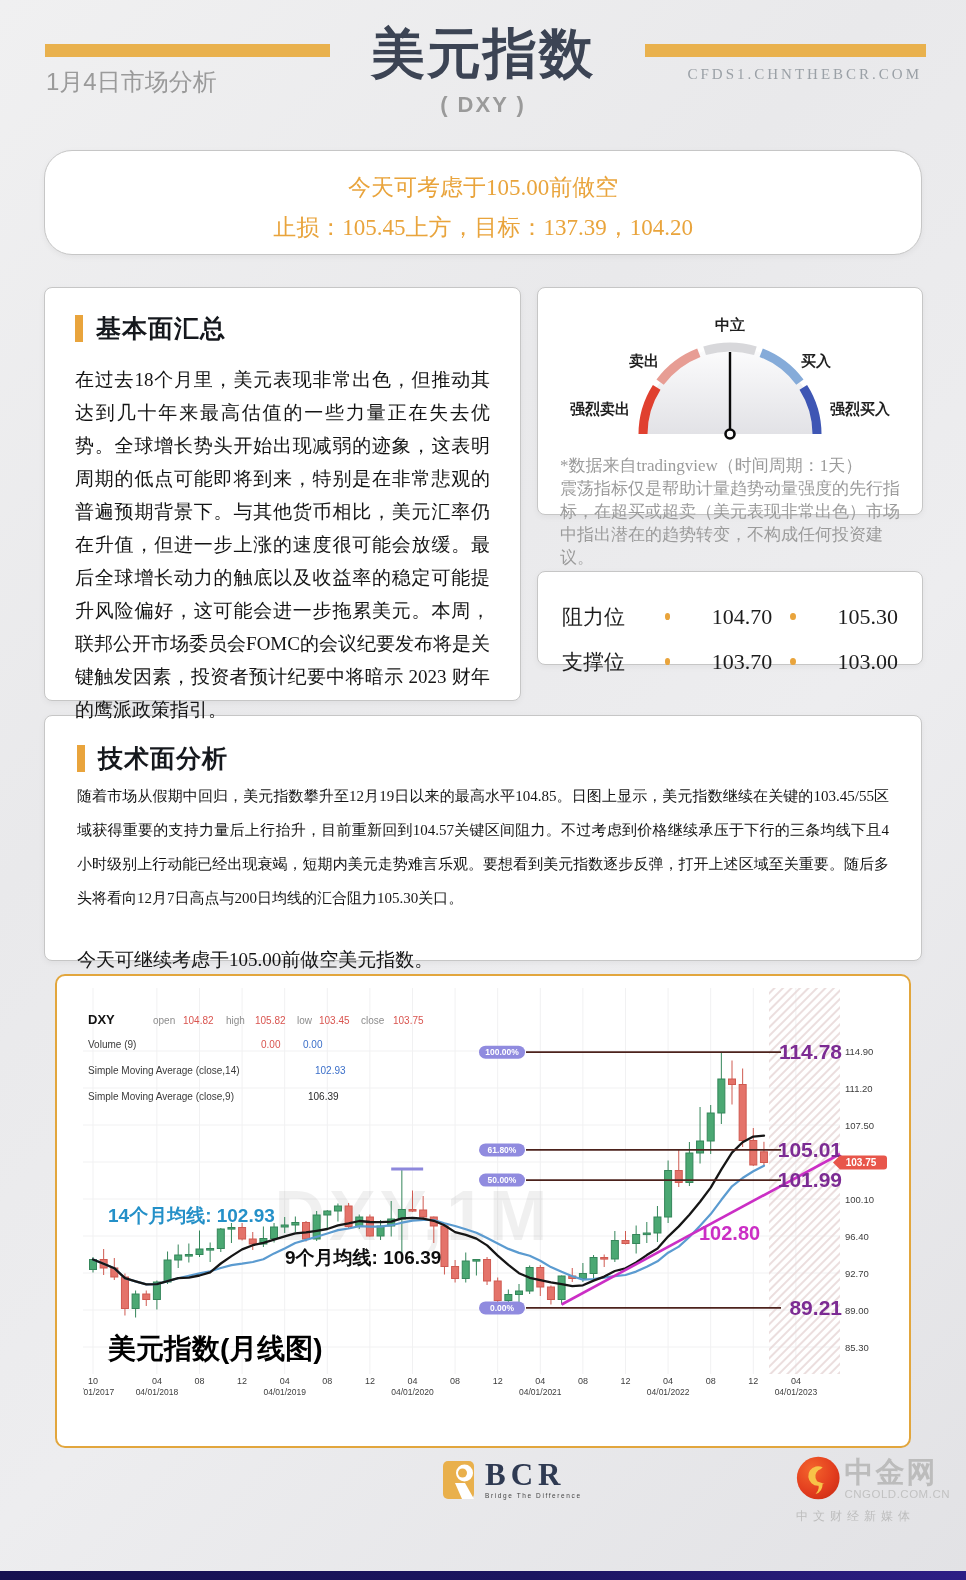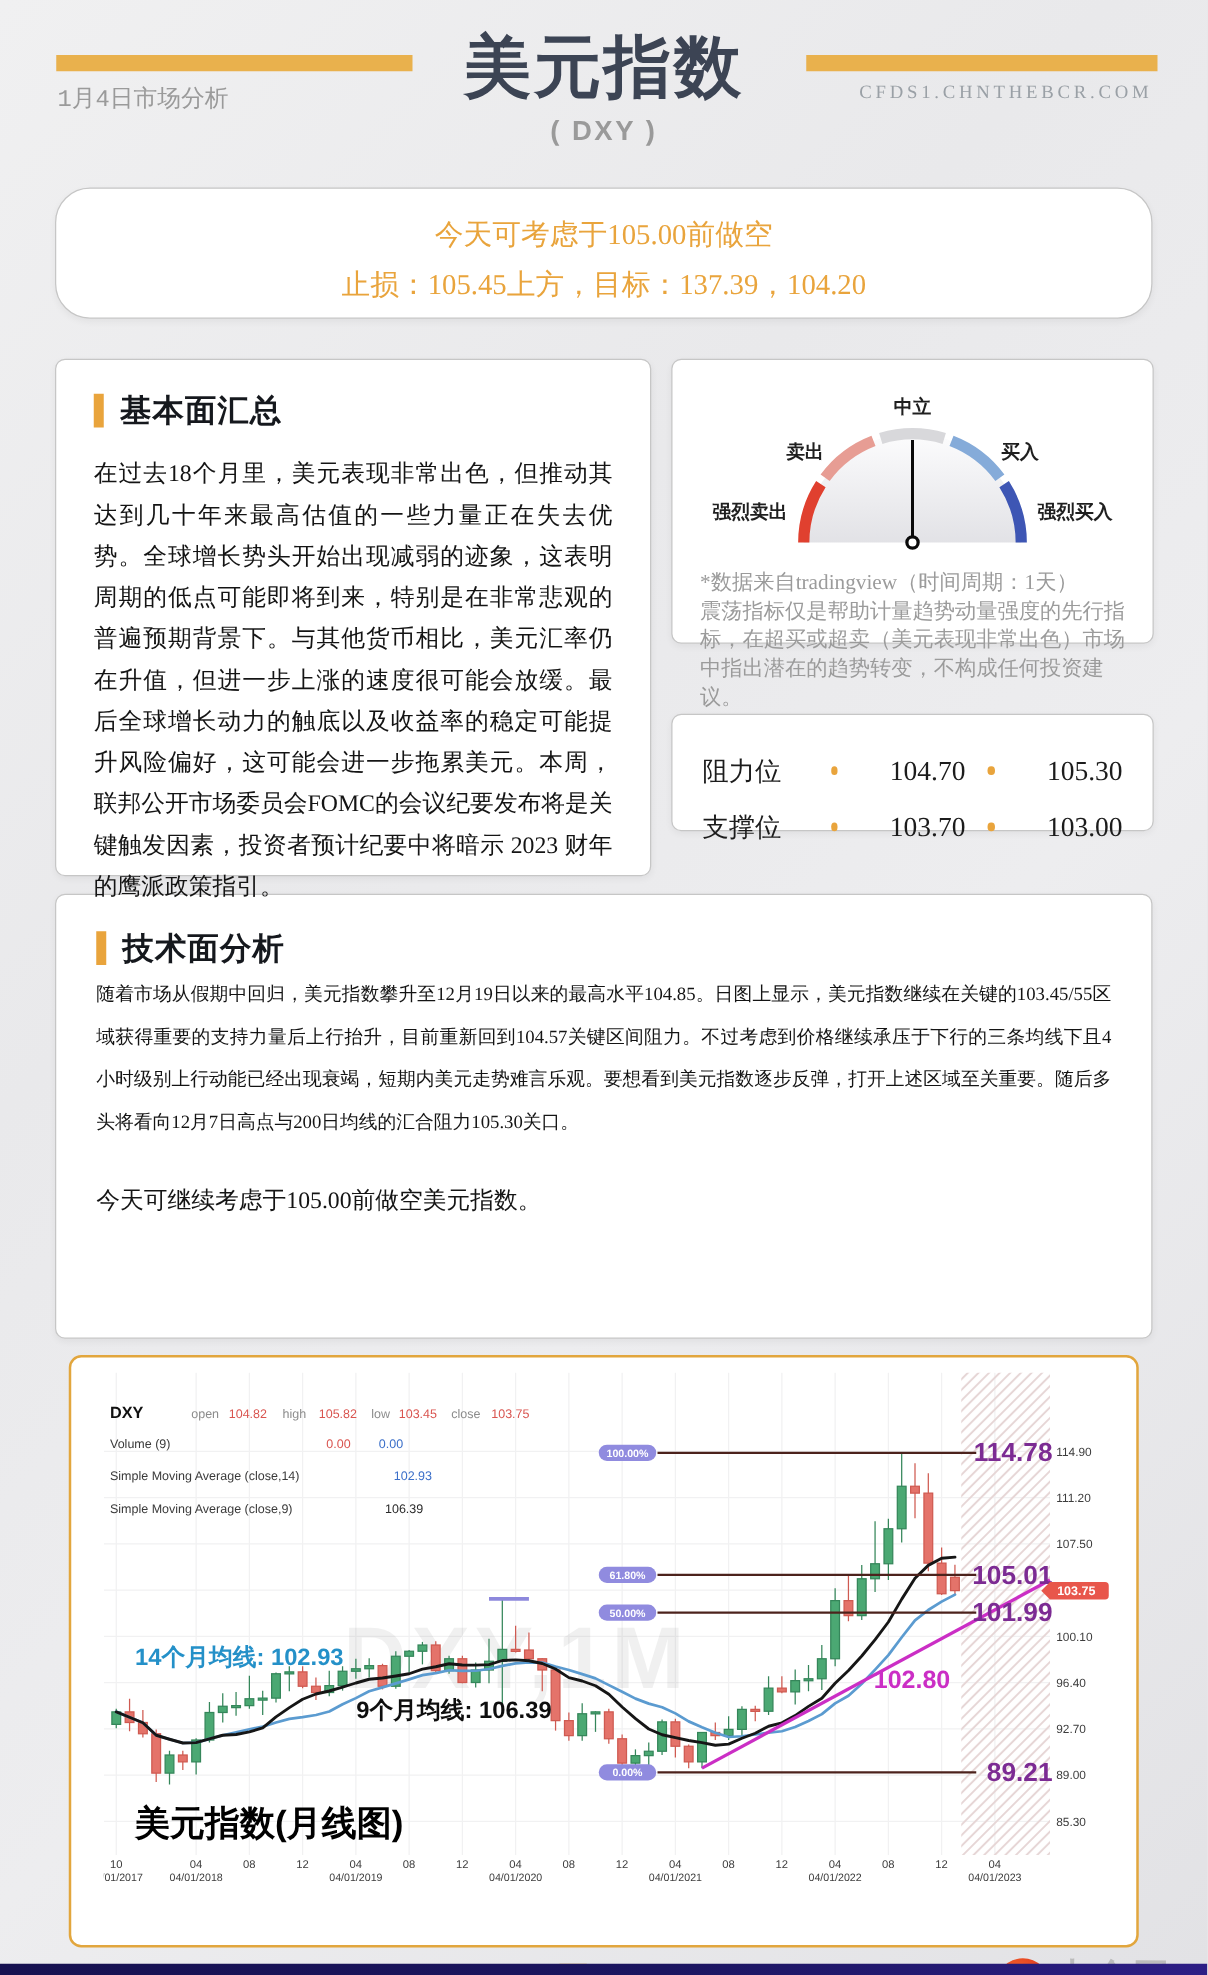--- a/index.html
+++ b/index.html
@@ -4,22 +4,22 @@
 <style>
   html,body{margin:0;padding:0;background:#e7e7e9;}
   .page{position:relative;width:966px;height:1580px;overflow:hidden;
         background:linear-gradient(135deg,#f0f0f1 0%,#e9e9eb 35%,#ededef 60%,#e2e2e5 100%);
         font-family:"Liberation Sans","DejaVu Sans",sans-serif;color:#1a1a1a;}
   
   .header{position:relative;height:150px;}
   .gold-bar{position:absolute;top:44px;height:13px;background:#E9B14D;}
   .gold-bar.left{left:45px;width:285px;}
   .gold-bar.right{left:645px;width:281px;}
-  .date-label{position:absolute;left:46px;top:66px;font-size:19px;color:#9a9a9a;
-              font-family:Liberation Mono, monospace;text-align:right;}
+  .date-label{position:absolute;left:46px;top:66px;font-size:24px;color:#9a9a9a;
+              font-family:Liberation Sans, sans-serif;text-align:right;}
   .site-label{position:absolute;right:44px;top:66px;font-size:15px;color:#9aa0a6;
               letter-spacing:3px;font-family:"Liberation Serif","DejaVu Serif",serif;}
   .page-title{position:absolute;left:0;right:0;top:18px;text-align:center;
               font-size:54px;font-weight:bold;color:#3C4454;letter-spacing:2px;}
   .page-subtitle{position:absolute;left:0;right:0;top:92px;text-align:center;
               font-size:22px;font-weight:bold;color:#9a9a9a;letter-spacing:2px;}
   
   .card{background:#fff;border:1px solid #c6c6c6;border-radius:8px;
         box-shadow:0 2px 6px rgba(0,0,0,0.05);box-sizing:border-box;}
   
@@ -38,21 +38,21 @@
              font-family:"Liberation Serif","DejaVu Serif",serif;}
   .gauge-svg{display:block;margin:6px auto 0;}
   .gauge-notes{font-size:17px;line-height:23px;color:#9b9b9b;
                font-family:"Liberation Serif","DejaVu Serif",serif;}
   .levels-row{display:flex;align-items:center;height:45px;
               font-family:"Liberation Serif","DejaVu Serif",serif;}
   .levels-label{width:104px;font-size:21px;color:#1c1c1c;}
   .level-dot{width:7px;height:7px;border-radius:50%;background:#E9A43C;margin:0 14px 0 18px;}
   .level-value{width:108px;font-size:22px;color:#1c1c1c;text-align:right;}
   
-  .tech-card{margin:14px 44px 0;height:356px;padding:26px 32px;}
+  .tech-card{margin:14px 44px 0;height:246px;padding:26px 32px;}
   .tech-body{margin-top:4px;font-size:15px;line-height:34px;text-align:justify;color:#141414;
              font-family:"Liberation Serif","DejaVu Serif",serif;}
   .tech-body2{margin-top:32px;font-size:19px;color:#141414;
              font-family:"Liberation Serif","DejaVu Serif",serif;}
   
   .chart-card{margin:13px 0 0 55px;width:856px;height:474px;background:#fff;
               border:2px solid #E2A63D;border-radius:10px;box-sizing:border-box;
               padding:12px 0 0 26px;overflow:hidden;}
   
   .footer{position:relative;height:80px;}

